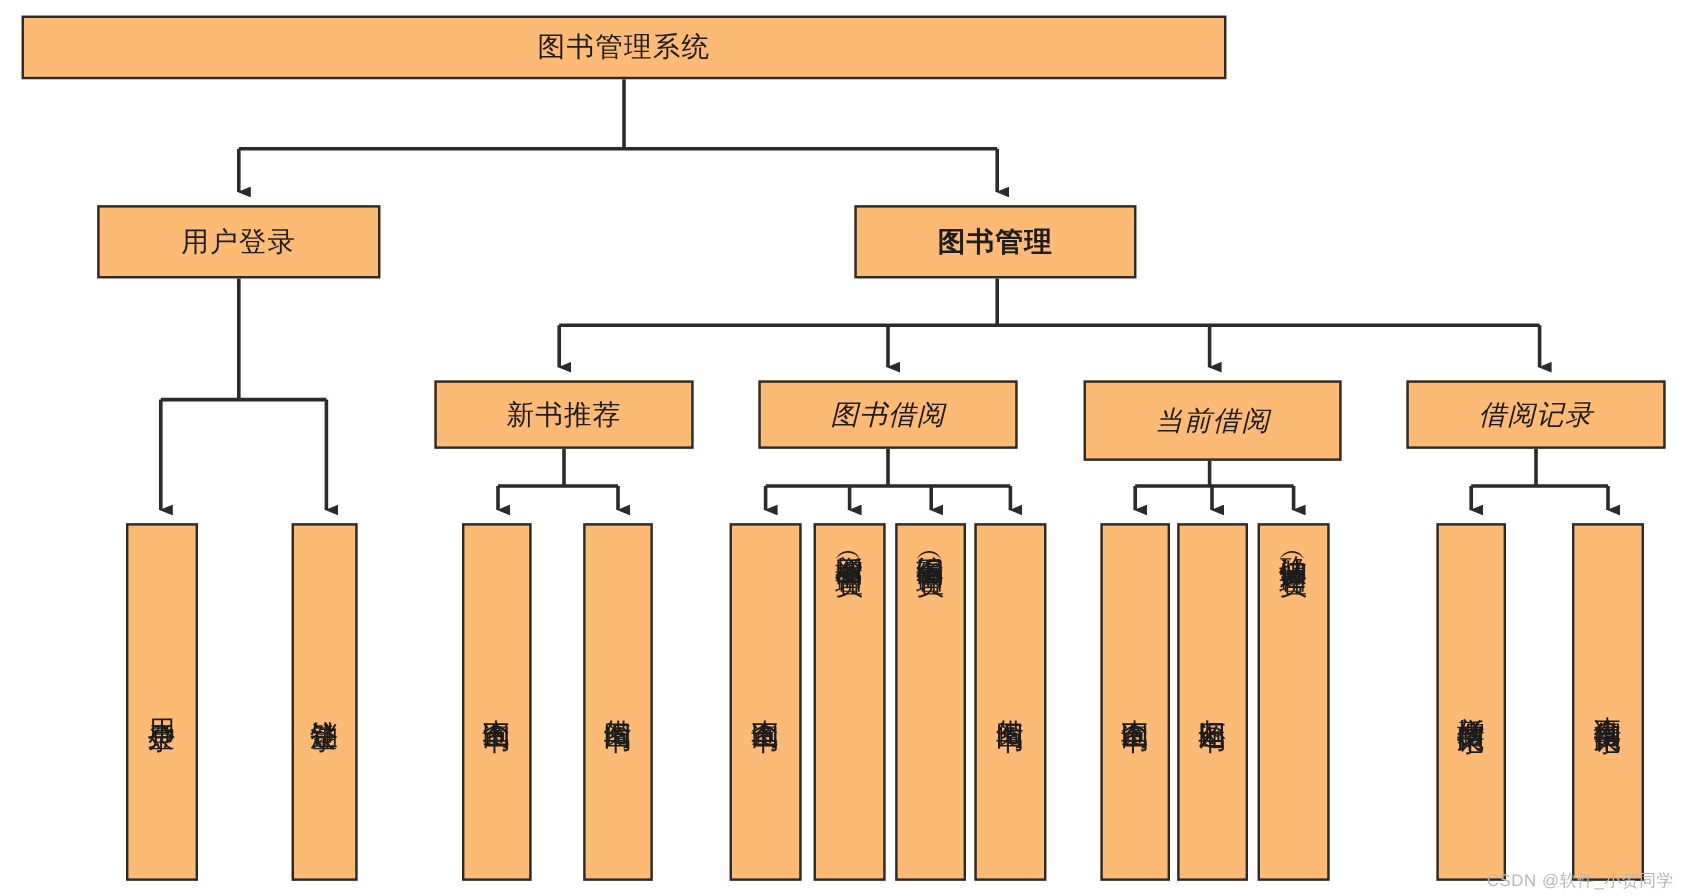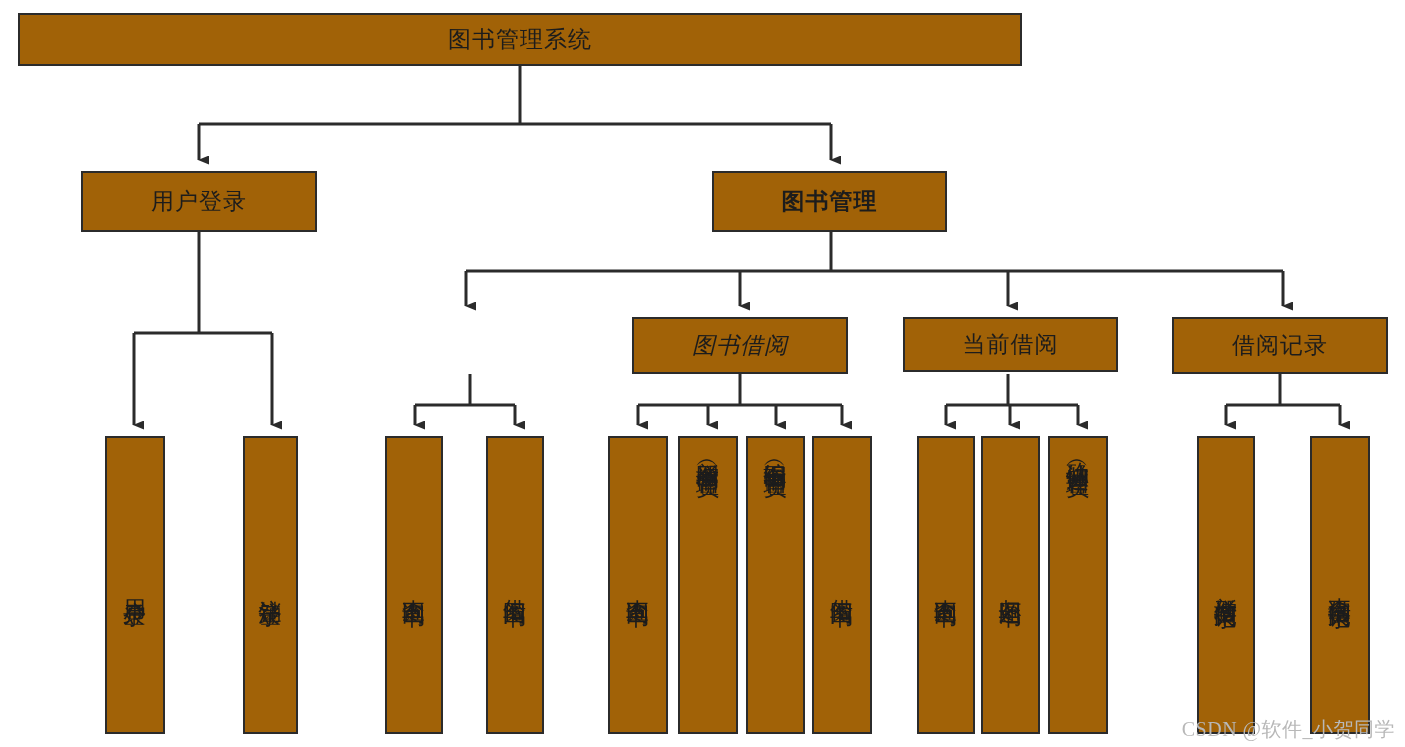--- a/index.html
+++ b/index.html
@@ -22,21 +22,21 @@
   svg#flow-svg {
     position: absolute;
     left: 0;
     top: 0;
     width: 1405px;
     height: 747px;
   }
   .node-box {
     position: absolute;
     box-sizing: border-box;
-    background: #a16207;
+    background: #fdba74;
     border: 2.5px solid #2b2b2b;
     display: flex;
     align-items: center;
     justify-content: center;
     overflow: hidden;
   }
   .node-label-h {
     font-size: 23px;
     color: #1c1c1c;
     letter-spacing: 1px;
@@ -58,26 +58,25 @@
     padding-top: 6px;
   }
   .leaf-box.centered {
     align-items: center;
     padding-top: 0;
   }
   #watermark {
     position: absolute;
     right: 10px;
     bottom: 4px;
-    font-size: 20px;
+    font-size: 14px;
     color: #b8b8b8;
     white-space: nowrap;
     letter-spacing: 0.5px;
     pointer-events: none;
-    font-family: Liberation Serif, serif;
   }
 </style>
 </head>
 <body>
 
 <div id="diagram-root">
 
   <svg id="flow-svg" viewBox="0 0 1405 747" xmlns="http://www.w3.org/2000/svg">
     <defs>
       <marker id="arrowhead" markerWidth="9" markerHeight="11" refX="4.5" refY="10" orient="auto" markerUnits="userSpaceOnUse">
@@ -132,27 +131,30 @@
     <span class="node-label-h">图书管理系统</span>
   </div>
 
   <div class="node-box" style="left:81px; top:171px; width:236px; height:61px;">
     <span class="node-label-h">用户登录</span>
   </div>
   <div class="node-box" style="left:712px; top:171px; width:235px; height:61px;font-weight:bold;">
     <span class="node-label-h">图书管理</span>
   </div>
 
+  <div class="node-box" style="left:362px; top:317px; width:216px; height:57px;">
+    <span class="node-label-h">新书推荐</span>
+  </div>
   <div class="node-box" style="left:632px; top:317px; width:216px; height:57px;font-style:italic;">
     <span class="node-label-h">图书借阅</span>
   </div>
-  <div class="node-box" style="left:903px; top:317px; width:215px; height:55px;">
+  <div class="node-box" style="left:903px; top:317px; width:215px; height:67px;font-style:italic;">
     <span class="node-label-h">当前借阅</span>
   </div>
-  <div class="node-box" style="left:1172px; top:317px; width:216px; height:57px;">
+  <div class="node-box" style="left:1172px; top:317px; width:216px; height:57px;font-style:italic;">
     <span class="node-label-h">借阅记录</span>
   </div>
 
   <div class="node-box leaf-box centered" style="left:105px; top:436px; width:60px; height:298px;">
     <span class="node-label-v">用户登录</span>
   </div>
   <div class="node-box leaf-box centered" style="left:243px; top:436px; width:55px; height:298px;">
     <span class="node-label-v">注销登录</span>
   </div>
 

